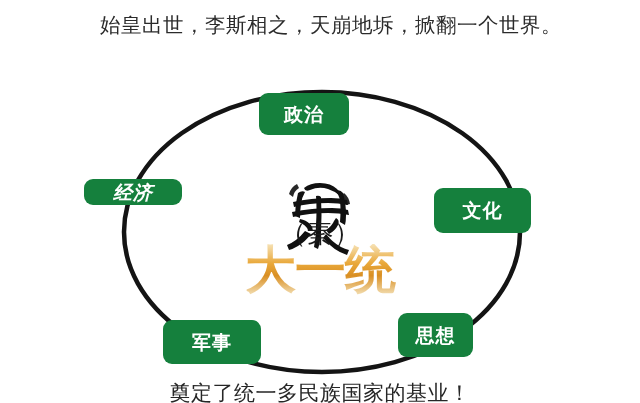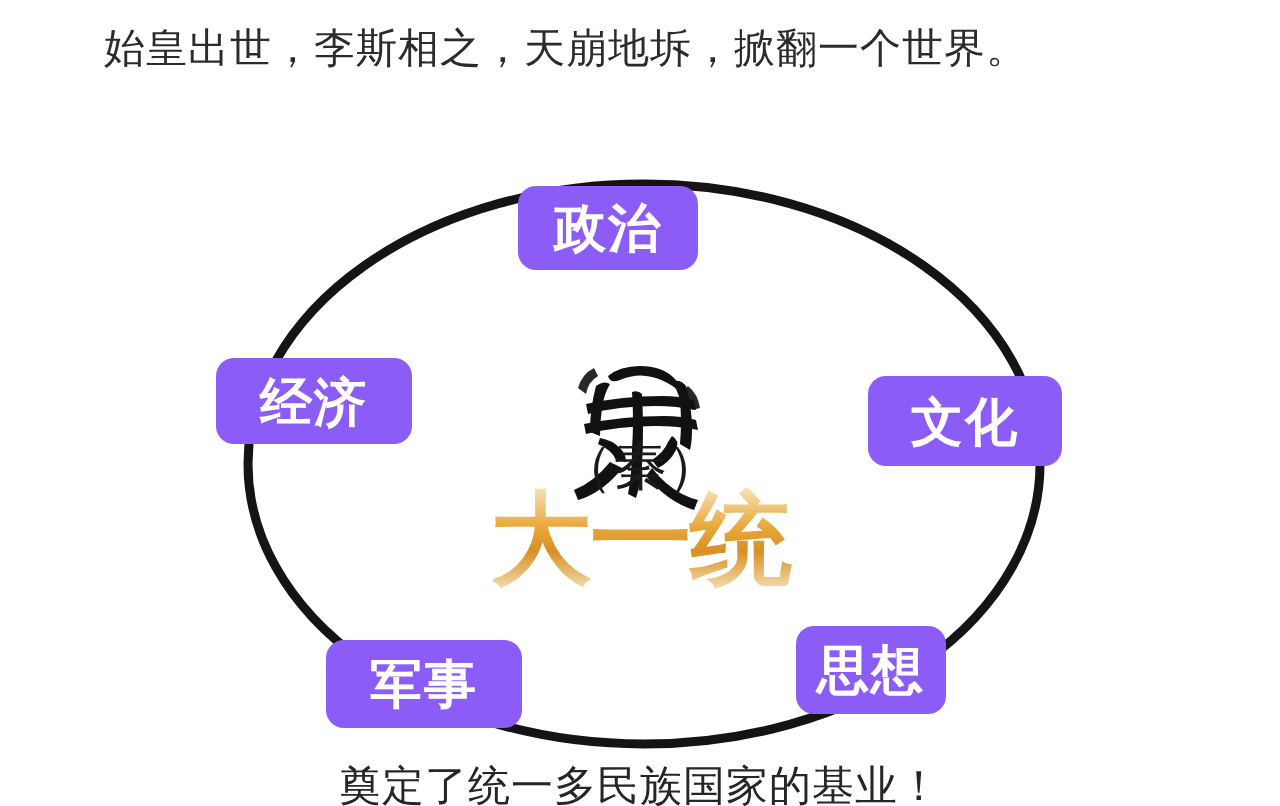--- a/index.html
+++ b/index.html
@@ -33,21 +33,21 @@
   }
   .quote-line {
     font-family: "Liberation Serif", "DejaVu Serif", serif;
     font-size: 20.5px;
     line-height: 30px;
     color: #2b2b2b;
     letter-spacing: 0.5px;
     white-space: nowrap;
   }
   .quote-line-1 {
-    padding-left: 52px;
+    padding-left: 100px;
   }
   .quote-line-2 {
     text-align: right;
     padding-right: 62px;
     margin-top: 4px;
   }
 
   
   .diagram {
     position: absolute;
@@ -57,37 +57,37 @@
     height: 403px;
   }
   .ring-svg {
     position: absolute;
     left: 0;
     top: 0;
   }
 
   .node {
     position: absolute;
-    background: #8b5cf6;
+    background: #15803d;
     border-radius: 9px;
     color: #ffffff;
     font-family: "Liberation Sans", "DejaVu Sans", sans-serif;
     font-weight: bold;
-    font-size: 26px;
+    font-size: 19px;
     line-height: 1;
     display: flex;
     align-items: center;
     justify-content: center;
     letter-spacing: 1px;
     box-sizing: border-box;
     z-index: 5;
   }
 
   .node-zhengzhi { left: 259px; top: 93px;  width: 90px;  height: 42px; }
-  .node-jingji   { left: 108px; top: 179px; width: 98px;  height: 43px; }
+  .node-jingji   { left: 84px; top: 179px; width: 98px;  height: 26px; font-style: italic; }
   .node-wenhua   { left: 434px; top: 188px; width: 97px;  height: 45px; }
   .node-junshi   { left: 163px; top: 320px; width: 98px;  height: 44px; }
   .node-sixiang  { left: 398px; top: 313px; width: 75px;  height: 44px; }
 
   
   .center-emblem {
     position: absolute;
     left: 232px;
     top: 176px;
     width: 176px;

